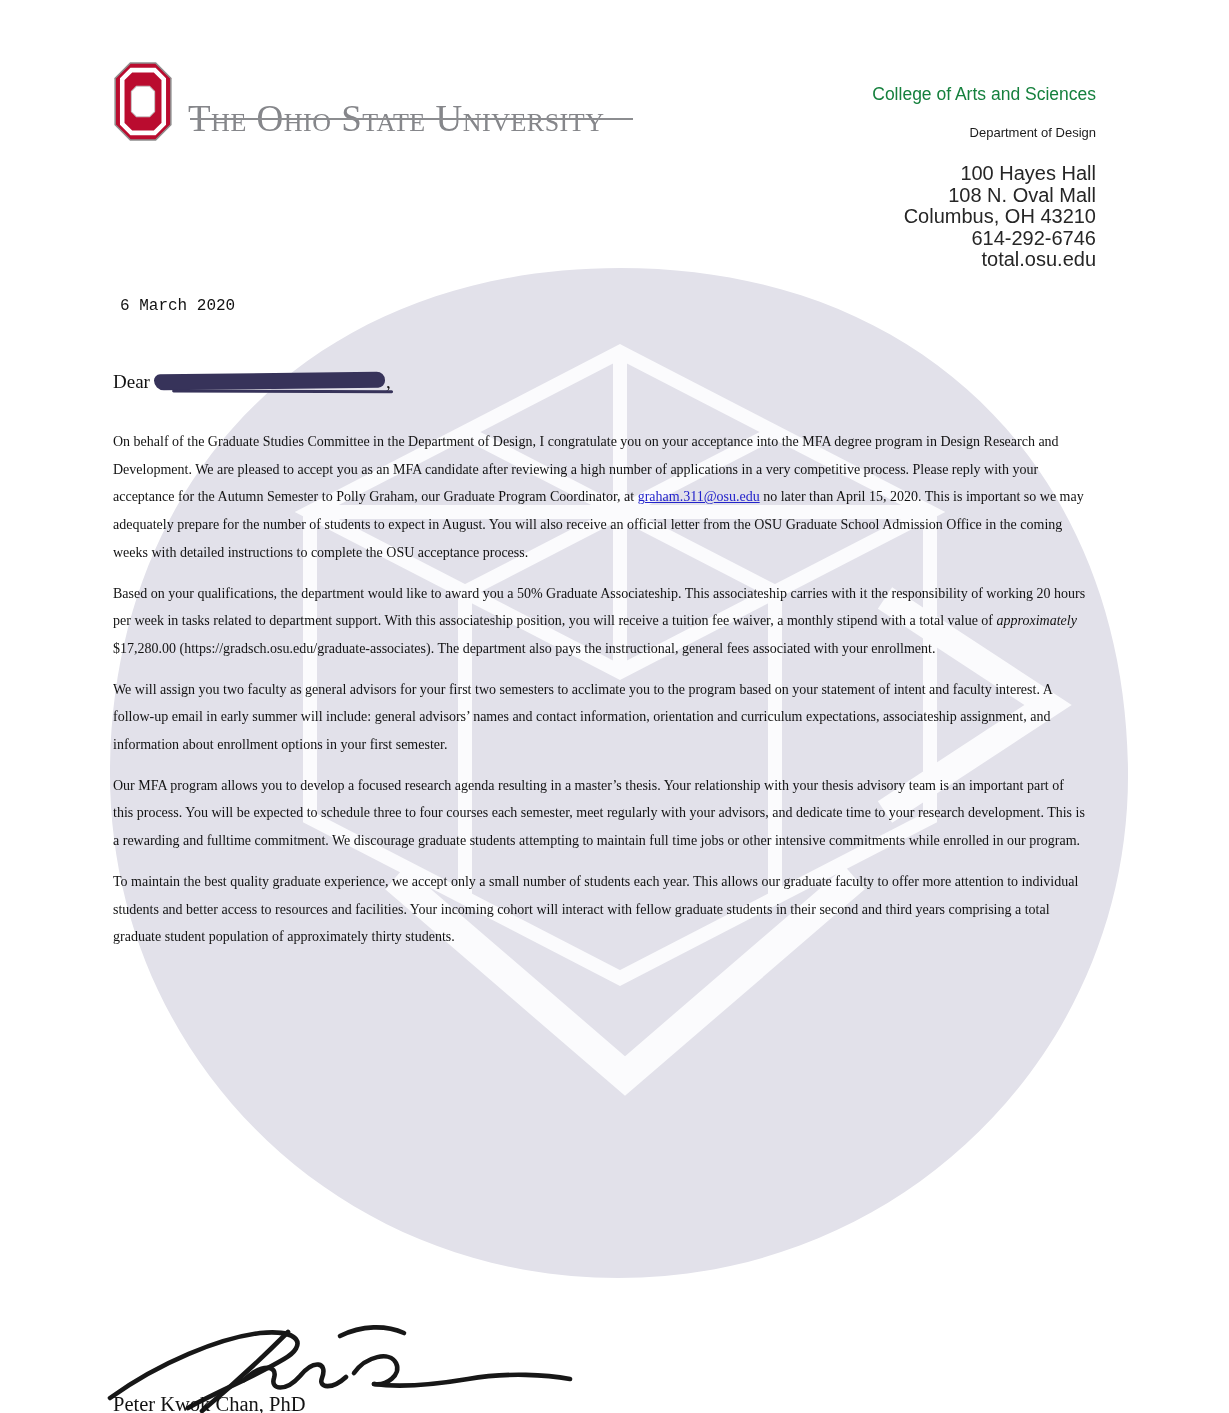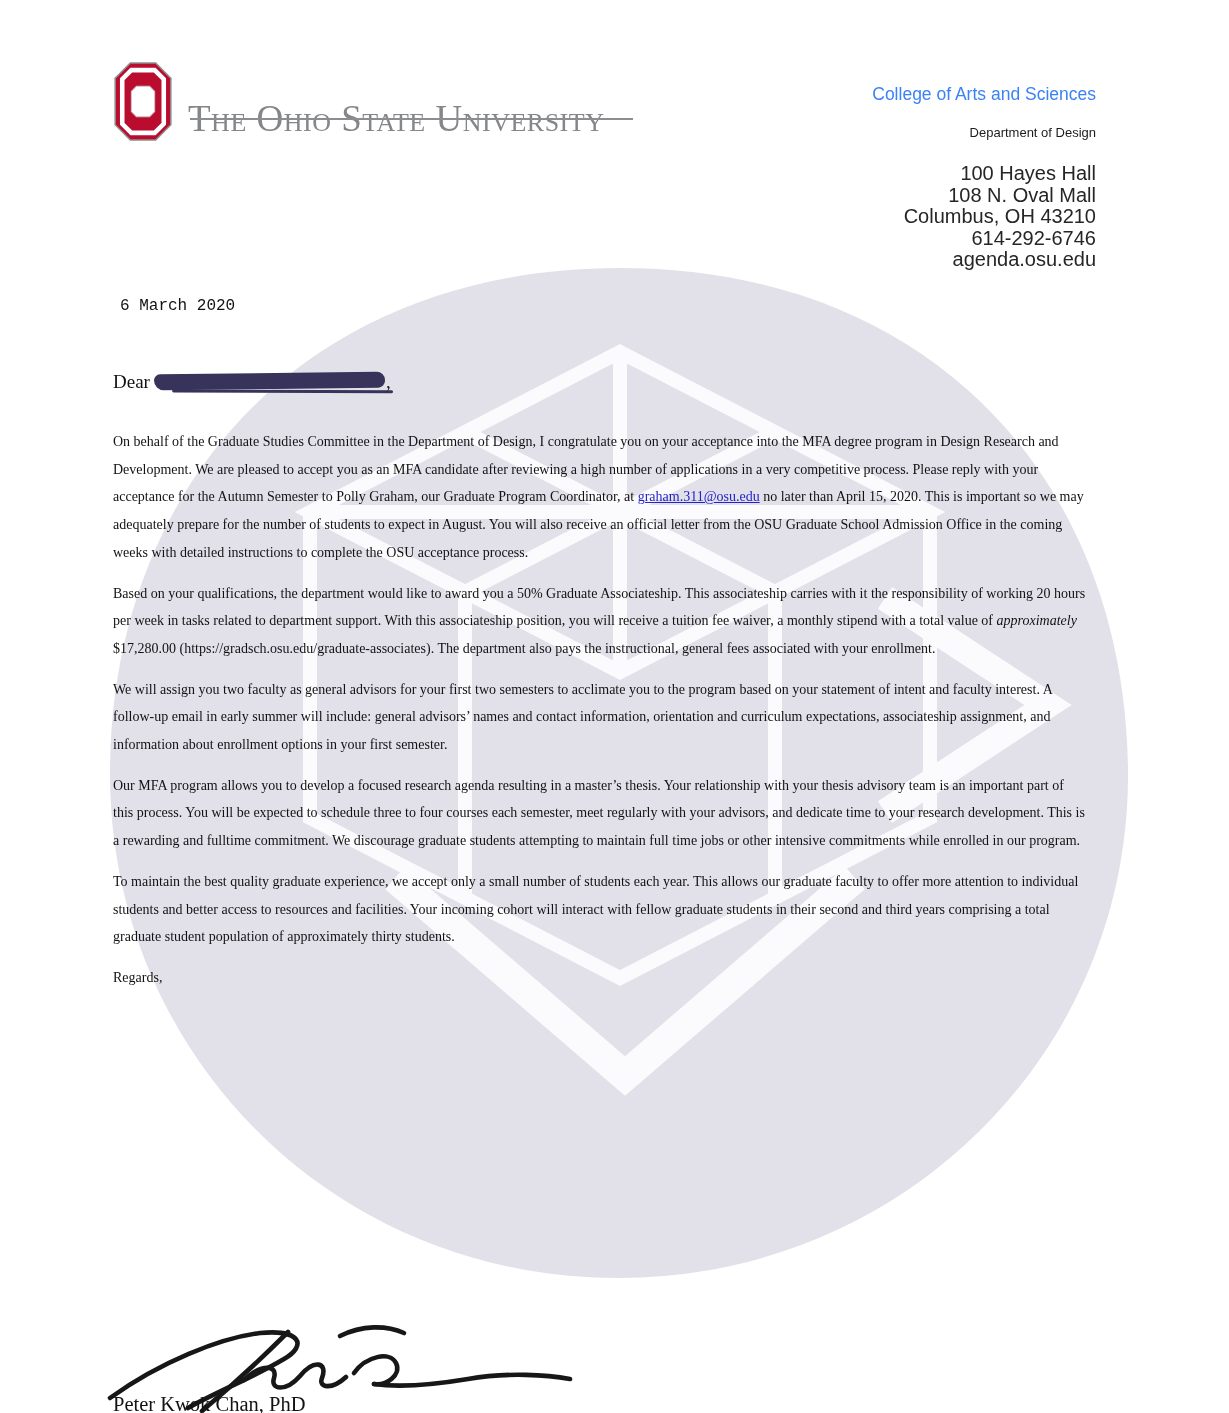--- a/index.html
+++ b/index.html
@@ -16,21 +16,21 @@
     position:absolute; left:188px; top:72px; width:500px;
     font-family:"Liberation Serif","DejaVu Serif",serif;
     font-variant:small-caps; font-size:37px; line-height:1; letter-spacing:0.5px;
     color:#85868a; white-space:nowrap;margin-top:28px;
   }
   .wordmark-rule{position:absolute; left:190px; top:118px; width:443px; height:2px; background:#8c8d90;}
   .header-right{
     position:absolute; right:133px; top:84px; text-align:right;
     font-family:"Liberation Sans","DejaVu Sans",sans-serif;
   }
-  .college{font-size:17.5px; color:#3b82f6; line-height:20px;}
+  .college{font-size:17.5px; color:#15803d; line-height:20px;}
   .department{font-size:13px; color:#1c1c1c; margin-top:19px; line-height:20px;}
   .address{margin-top:20px; font-size:20px; color:#262626; line-height:21.5px;}
   
   .date{position:absolute; left:120px; top:297px; font-size:16px;font-family:Liberation Mono, monospace;}
   .salutation{position:absolute; left:113px; top:371px; font-size:19px; white-space:nowrap;}
   .redaction{
     display:inline-block; width:231px; height:16px; margin:0 1px -1px 4px;
     background:#37335a; border-radius:8px 11px 9px 13px;
     transform:rotate(-0.7deg); position:relative;
   }
@@ -89,37 +89,36 @@
     <div class="wordmark-rule"></div>
 
     <div class="header-right">
       <div class="college">College of Arts and Sciences</div>
       <div class="department">Department of Design</div>
       <div class="address">
         <div>100 Hayes Hall</div>
         <div>108 N. Oval Mall</div>
         <div>Columbus, OH 43210</div>
         <div>614-292-6746</div>
-        <div>agenda.osu.edu</div>
+        <div>total.osu.edu</div>
       </div>
     </div>
 
     <div class="date">6 March 2020</div>
 
     <div class="salutation"><span>Dear</span><span class="redaction"></span><span>,</span></div>
 
     <div class="body-text">
       <p><span>On behalf of the Graduate Studies Committee in the Department of Design, I congratulate you on your acceptance into the MFA degree program in Design Research and Development. We are pleased to accept you as an MFA candidate after reviewing a high number of applications in a very competitive process. Please reply with your acceptance for the Autumn Semester to Polly Graham, our Graduate Program Coordinator, at </span><a class="email">graham.311@osu.edu</a><span> no later than April 15, 2020. This is important so we may adequately prepare for the number of students to expect in August. You will also receive an official letter from the OSU Graduate School Admission Office in the coming weeks with detailed instructions to complete the OSU acceptance process.</span></p>
 
       <p><span>Based on your qualifications, the department would like to award you a 50% Graduate Associateship. This associateship carries with it the responsibility of working 20 hours per week in tasks related to department support. With this associateship position, you will receive a tuition fee waiver, a monthly stipend with a total value of </span><span class="ital">approximately</span><span> $17,280.00 (https://gradsch.osu.edu/graduate-associates). The department also pays the instructional, general fees associated with your enrollment.</span></p>
 
       <p>We will assign you two faculty as general advisors for your first two semesters to acclimate you to the program based on your statement of intent and faculty interest. A follow-up email in early summer will include: general advisors’ names and contact information, orientation and curriculum expectations, associateship assignment, and information about enrollment options in your first semester.</p>
       <p>Our MFA program allows you to develop a focused research agenda resulting in a master’s thesis. Your relationship with your thesis advisory team is an important part of this process. You will be expected to schedule three to four courses each semester, meet regularly with your advisors, and dedicate time to your research development. This is a rewarding and fulltime commitment. We discourage graduate students attempting to maintain full time jobs or other intensive commitments while enrolled in our program.</p>
       <p>To maintain the best quality graduate experience, we accept only a small number of students each year. This allows our graduate faculty to offer more attention to individual students and better access to resources and facilities. Your incoming cohort will interact with fellow graduate students in their second and third years comprising a total graduate student population of approximately thirty students.</p>
-      <p class="closing">Regards,</p>
     </div>
 
     <svg class="signature" viewBox="0 0 490 95" aria-hidden="true">
       <g stroke="#171717" stroke-width="4.6" fill="none" stroke-linecap="round" stroke-linejoin="round">
         <path d="M8,80 C58,44 118,20 158,15 C198,11 206,27 182,41 C150,60 112,75 86,90"></path>
         <path d="M186,14 C162,38 132,66 100,93"></path>
         <path d="M142,62 C160,45 176,47 172,60 C168,72 184,74 198,58 C212,41 226,44 220,60 C216,70 230,72 244,59"></path>
         <path d="M252,55 C264,38 288,33 294,45 C300,57 284,68 272,66"></path>
         <path d="M272,66 C300,70 336,66 366,61 C406,54 446,57 468,61"></path>
         <path d="M238,18 C260,7 284,7 302,15"></path>

